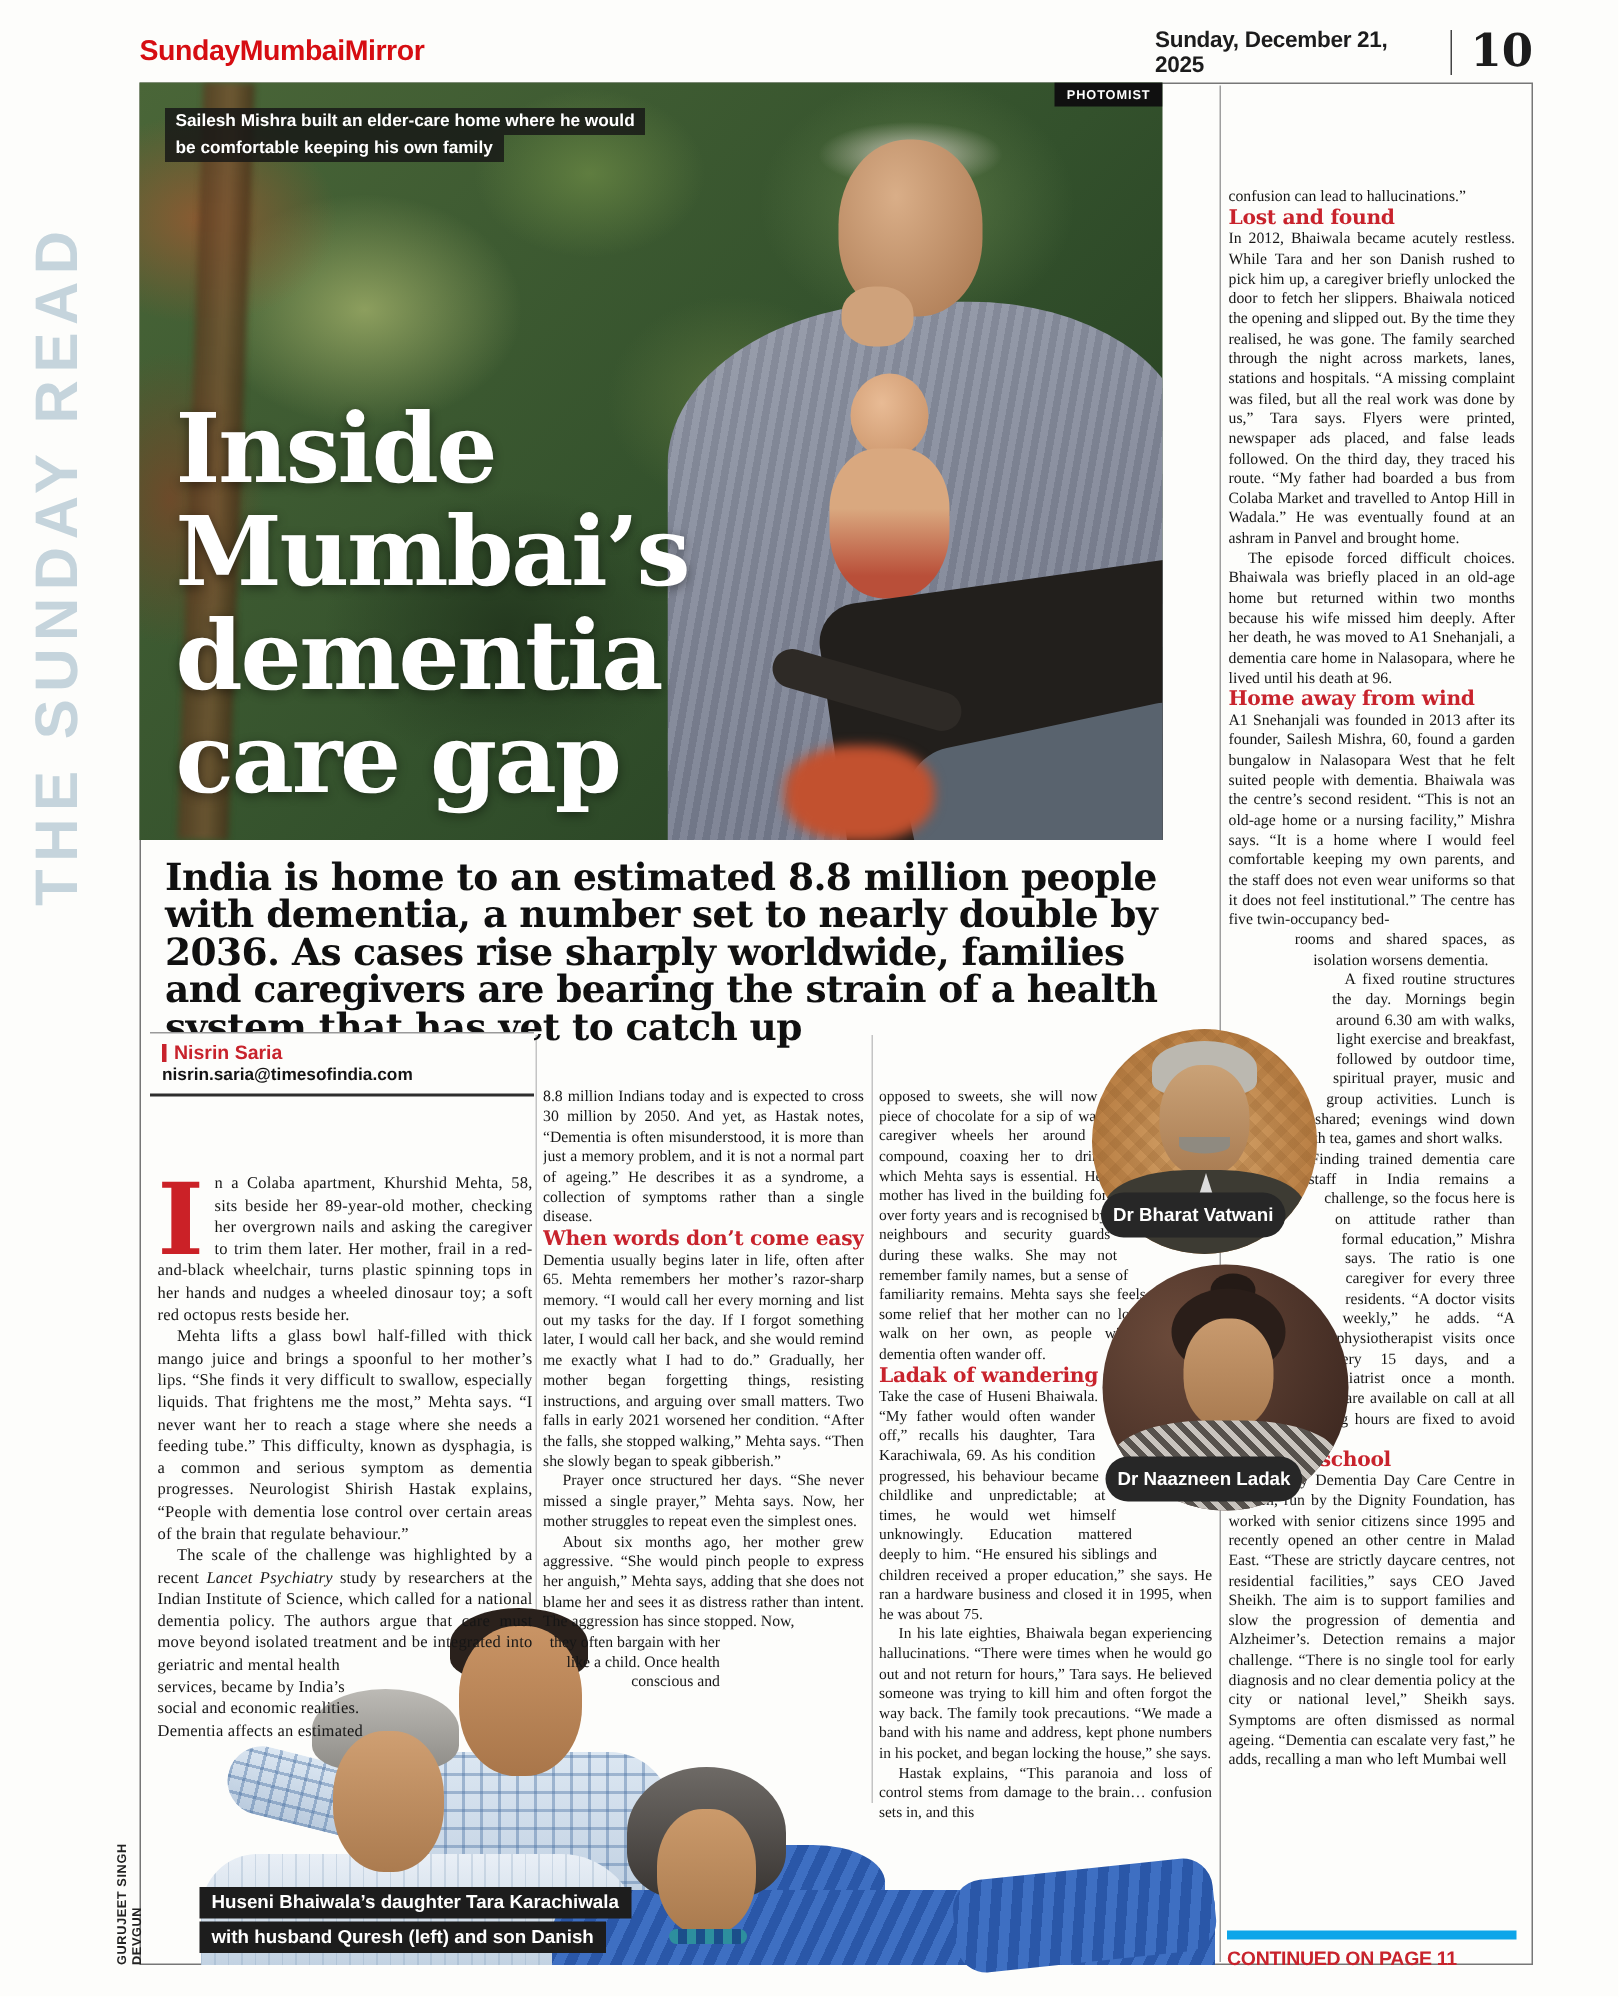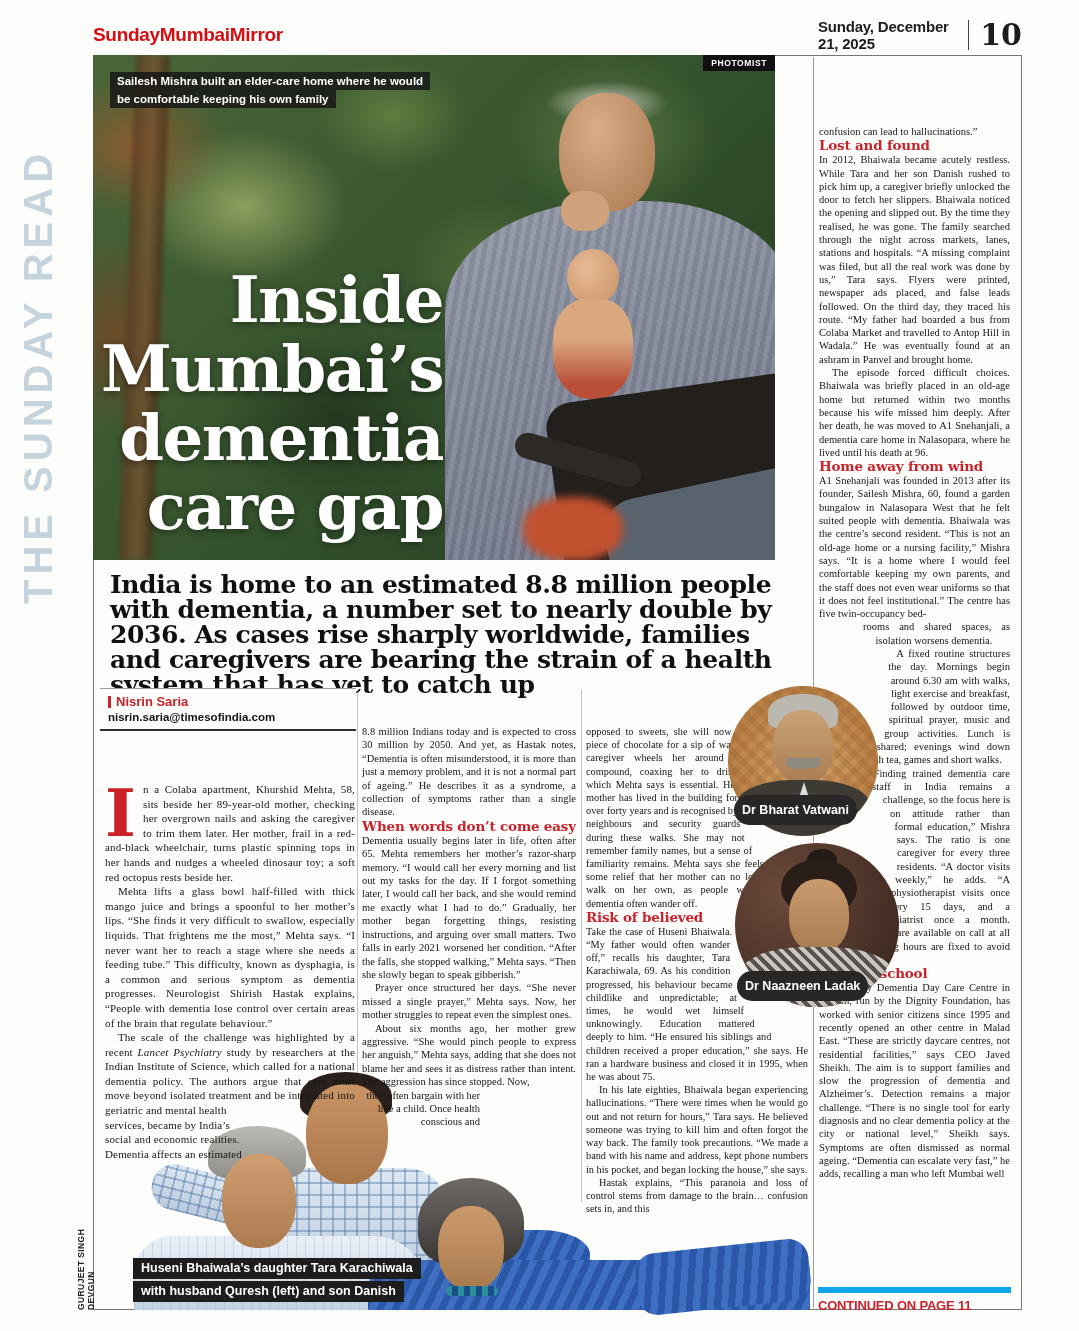--- a/index.html
+++ b/index.html
@@ -4,21 +4,21 @@
 <style>
   html,body{margin:0;padding:0;background:#ffffff;}
   .page{position:relative;width:1079px;height:1331px;background:#fdfdfb;overflow:hidden;
         font-family:"Liberation Serif",serif;color:#161616;}
 
   
   .masthead{position:absolute;left:93px;top:24px;font:700 19px/22px "Liberation Sans",sans-serif;
             color:#d60d12;letter-spacing:-0.3px;}
   .pageinfo{position:absolute;top:18px;left:770px;width:252px;display:flex;align-items:center;
             justify-content:flex-end;gap:12px;}
-  .pdate{font:700 15px "Liberation Sans",sans-serif;color:#1c1c1c;letter-spacing:-0.2px;margin-left:48px;}
+  .pdate{font:700 15px "Liberation Sans",sans-serif;color:#1c1c1c;letter-spacing:-0.2px;}
   .pdiv{width:1px;height:30px;background:#444;}
   .pnum{font:700 30px/30px "DejaVu Serif",serif;color:#1c1c1c;}
 
   .frame{position:absolute;left:93px;top:55px;width:929px;height:1255px;border:1px solid #777;box-sizing:border-box;}
 
   
   .vread{position:absolute;left:16px;top:92px;height:512px;width:58px;writing-mode:vertical-rl;
          transform:rotate(180deg);font:700 40px "Liberation Sans",sans-serif;color:#c5d4dc;
          letter-spacing:5px;white-space:nowrap;}
   .vcred{position:absolute;left:76px;top:1188px;height:122px;writing-mode:vertical-rl;
@@ -55,22 +55,22 @@
          transform:rotate(-8deg);}
   .chair2{left:420px;top:392px;width:130px;height:26px;background:#2e2a26;border-radius:13px;transform:rotate(16deg);}
   .legs{left:512px;top:428px;width:210px;height:90px;background:#59636e;border-radius:34px;transform:rotate(-12deg);}
   .orange{left:430px;top:442px;width:100px;height:64px;background:#c2512f;border-radius:45%;filter:blur(4px);}
 
   .photocredit{position:absolute;top:0;right:0;background:#101010;color:#fff;
                font:700 8.5px "Liberation Sans",sans-serif;letter-spacing:.6px;padding:3px 8px;}
   .kicker{position:absolute;left:17px;top:17px;}
   .kicker span{display:block;width:fit-content;background:rgba(22,22,22,.82);color:#fff;
                font:700 11.5px/14px "Liberation Sans",sans-serif;padding:2px 7px;}
-  .headline{position:absolute;left:8px;top:210px;color:#fff;font:700 64px/69px "DejaVu Serif",serif;
-            letter-spacing:-1.5px;text-shadow:0 2px 7px rgba(0,0,0,.45);text-align:right;}
+  .headline{position:absolute;left:24px;top:210px;color:#fff;font:700 64px/69px "DejaVu Serif",serif;
+            letter-spacing:-1.5px;text-shadow:0 2px 7px rgba(0,0,0,.45);}
   .headline span{display:block;}
 
   
   .standfirst{position:absolute;left:110px;top:572px;width:662px;font:700 25px/25px "DejaVu Serif",serif;
               color:#101010;letter-spacing:-0.4px;z-index:2;}
   .bylinebox{position:absolute;left:100px;top:688px;width:256px;box-sizing:border-box;
              border-top:1px solid #9a9a9a;border-bottom:2px solid #2e2e2e;padding:5px 0 6px 8px;z-index:3;
              background:#fdfdfb;}
   .byl-name{font:700 13px "Liberation Sans",sans-serif;color:#c8232c;display:flex;align-items:center;gap:5px;}
   .byl-bar{display:inline-block;width:3px;height:12px;background:#c8232c;}
@@ -230,21 +230,21 @@
     <p>Dementia usually begins later in life, often after 65. Mehta remembers her mother’s razor-sharp memory. “I would call her every morning and list out my tasks for the day. If I forgot something later, I would call her back, and she would remind me exactly what I had to do.” Gradually, her mother began forgetting things, resisting instructions, and arguing over small matters. Two falls in early 2021 worsened her condition. “After the falls, she stopped walking,” Mehta says. “Then she slowly began to speak gibberish.”</p>
     <p class="ind">Prayer once structured her days. “She never missed a single prayer,” Mehta says. Now, her mother struggles to repeat even the simplest ones.</p>
     <p class="ind">About six months ago, her mother grew aggressive. “She would pinch people to express her anguish,” Mehta says, adding that she does not blame her and sees it as distress rather than intent. The aggression has since stopped. Now,</p>
     <p class="n2">they often bargain with her like a child. Once health conscious and</p>
   </div>
 
   <div class="col" id="col3">
     <div class="spA"></div>
     <div class="spB"></div>
     <p>opposed to sweets, she will now trade a piece of chocolate for a sip of water. A caregiver wheels her around the compound, coaxing her to drink, which Mehta says is essential. Her mother has lived in the building for over forty years and is recognised by neighbours and security guards during these walks. She may not remember family names, but a sense of familiarity remains. Mehta says she feels some relief that her mother can no longer walk on her own, as people with dementia often wander off.</p>
-    <p class="sub">Risk of believed</p>
+    <p class="sub">Ladak of wandering</p>
     <p>Take the case of Huseni Bhaiwala. “My father would often wander off,” recalls his daughter, Tara Karachiwala, 69. As his condition progressed, his behaviour became childlike and unpredictable; at times, he would wet himself unknowingly. Education mattered deeply to him. “He ensured his siblings and children received a proper education,” she says. He ran a hardware business and closed it in 1995, when he was about 75.</p>
     <p class="ind">In his late eighties, Bhaiwala began experiencing hallucinations. “There were times when he would go out and not return for hours,” Tara says. He believed someone was trying to kill him and often forgot the way back. The family took precautions. “We made a band with his name and address, kept phone numbers in his pocket, and began locking the house,” she says.</p>
     <p class="ind">Hastak explains, “This paranoia and loss of control stems from damage to the brain… confusion sets in, and this</p>
   </div>
 
   <div class="col" id="col4">
     <p>confusion can lead to hallucinations.”</p>
     <p class="sub">Lost and found</p>
     <p>In 2012, Bhaiwala became acutely restless. While Tara and her son Danish rushed to pick him up, a caregiver briefly unlocked the door to fetch her slippers. Bhaiwala noticed the opening and slipped out. By the time they realised, he was gone. The family searched through the night across markets, lanes, stations and hospitals. “A missing complaint was filed, but all the real work was done by us,” Tara says. Flyers were printed, newspaper ads placed, and false leads followed. On the third day, they traced his route. “My father had boarded a bus from Colaba Market and travelled to Antop Hill in Wadala.” He was eventually found at an ashram in Panvel and brought home.</p>
     <p class="ind">The episode forced difficult choices. Bhaiwala was briefly placed in an old-age home but returned within two months because his wife missed him deeply. After her death, he was moved to A1 Snehanjali, a dementia care home in Nalasopara, where he lived until his death at 96.</p>

